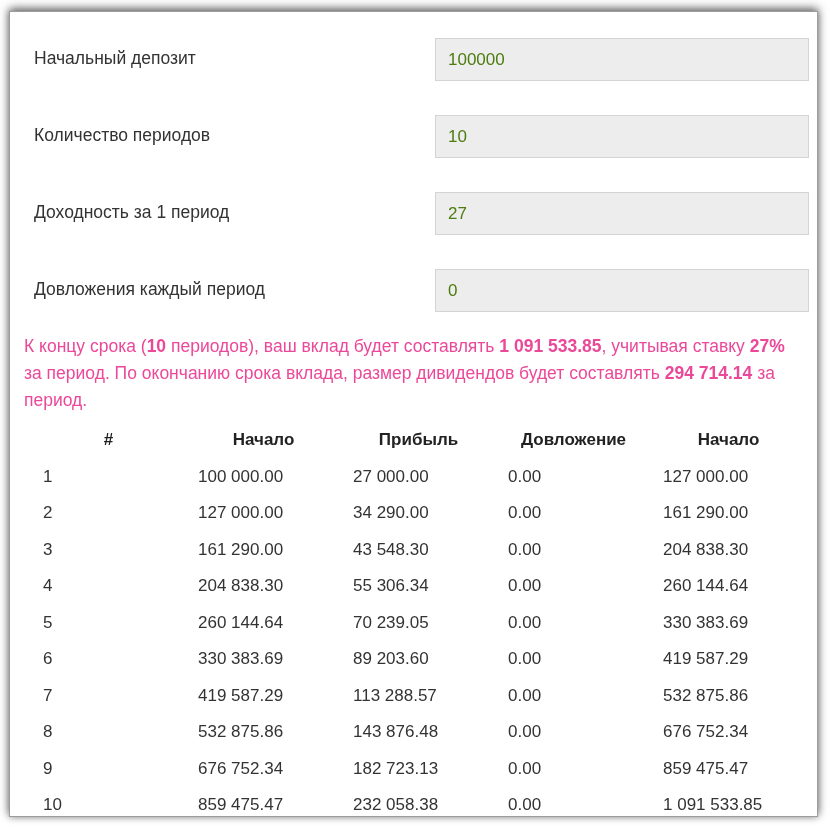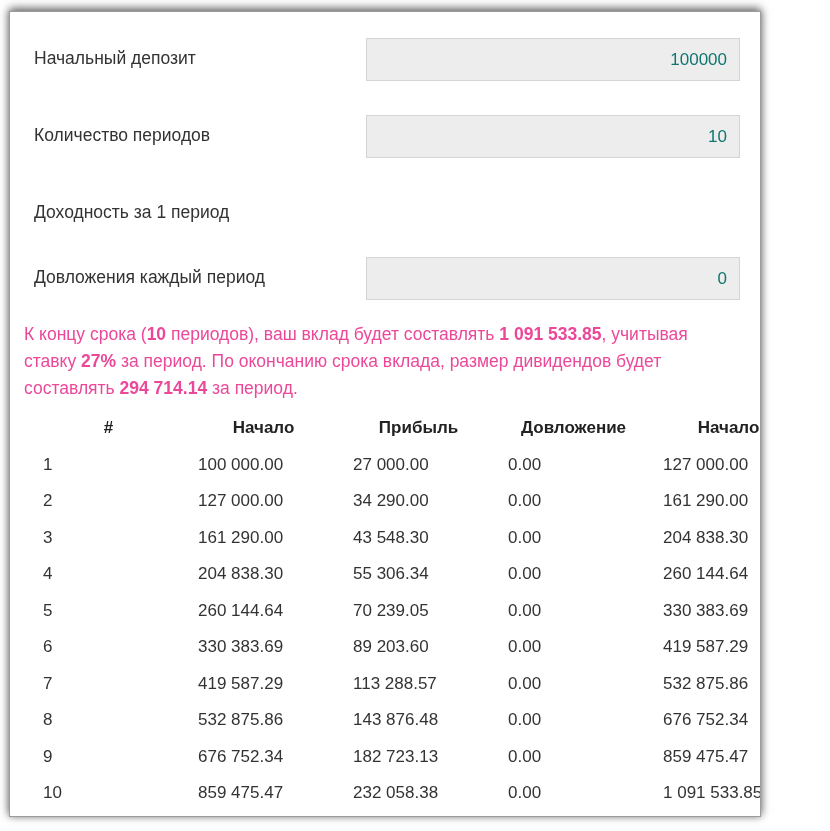--- a/index.html
+++ b/index.html
@@ -8,27 +8,27 @@
     background: #ffffff;
     width: 830px;
     height: 831px;
     font-family: "Liberation Sans", "DejaVu Sans", sans-serif;
     color: #333333;
   }
   .panel {
     position: absolute;
     left: 9px;
     top: 11px;
-    width: 752px;
+    width: 809px;
     height: 806px;
     box-sizing: border-box;
     background: #ffffff;
     border: 1px solid #9c9c9c;
     box-shadow: 0 -3px 9px rgba(0,0,0,0.50), 0 0 7px rgba(0,0,0,0.30);
-    padding: 26px 20px 28px 0;
+    padding: 26px 8px 28px 0;
     overflow: hidden;
   }
   .form-row {
     display: flex;
     justify-content: space-between;
     align-items: flex-start;
     margin: 0 0 34px 24px;
   }
   .form-row:nth-of-type(4) { margin-bottom: 0; }
   .field-label {
@@ -39,24 +39,23 @@
     color: #333333;
   }
   .field-input {
     width: 374px;
     height: 43px;
     box-sizing: border-box;
     background: #ededed;
     border: 1px solid #d4d4d4;
     font-family: "Liberation Sans", "DejaVu Sans", sans-serif;
     font-size: 17px;
-    color: #0f766e;
+    color: #4d7c0f;
     padding: 0 12px;
     outline: none;
-    text-align: right;
   }
   .summary {
     margin: 21px 8px 0 14px;
     font-size: 17.5px;
     line-height: 27px;
     color: #ec4899;
   }
   .summary .b { font-weight: bold; }
   table.results {
     margin: 8px 0 0 21px;
@@ -92,20 +91,21 @@
     <input class="field-input" type="text" value="100000" style="">
   </div>
 
   <div class="form-row">
     <div class="field-label">Количество периодов</div>
     <input class="field-input" type="text" value="10" style="">
   </div>
 
   <div class="form-row">
     <div class="field-label">Доходность за 1 период</div>
+    <input class="field-input" type="text" value="27" style="">
   </div>
 
   <div class="form-row">
     <div class="field-label">Довложения каждый период</div>
     <input class="field-input" type="text" value="0" style="">
   </div>
 
   <p class="summary"><span>К концу срока (</span><span class="b">10</span><span> периодов), ваш вклад будет составлять </span><span class="b">1 091 533.85</span><span>, учитывая ставку </span><span class="b">27%</span><span> за период. По окончанию срока вклада, размер дивидендов будет составлять </span><span class="b">294 714.14</span><span> за период.</span></p>
 
   <table class="results">

